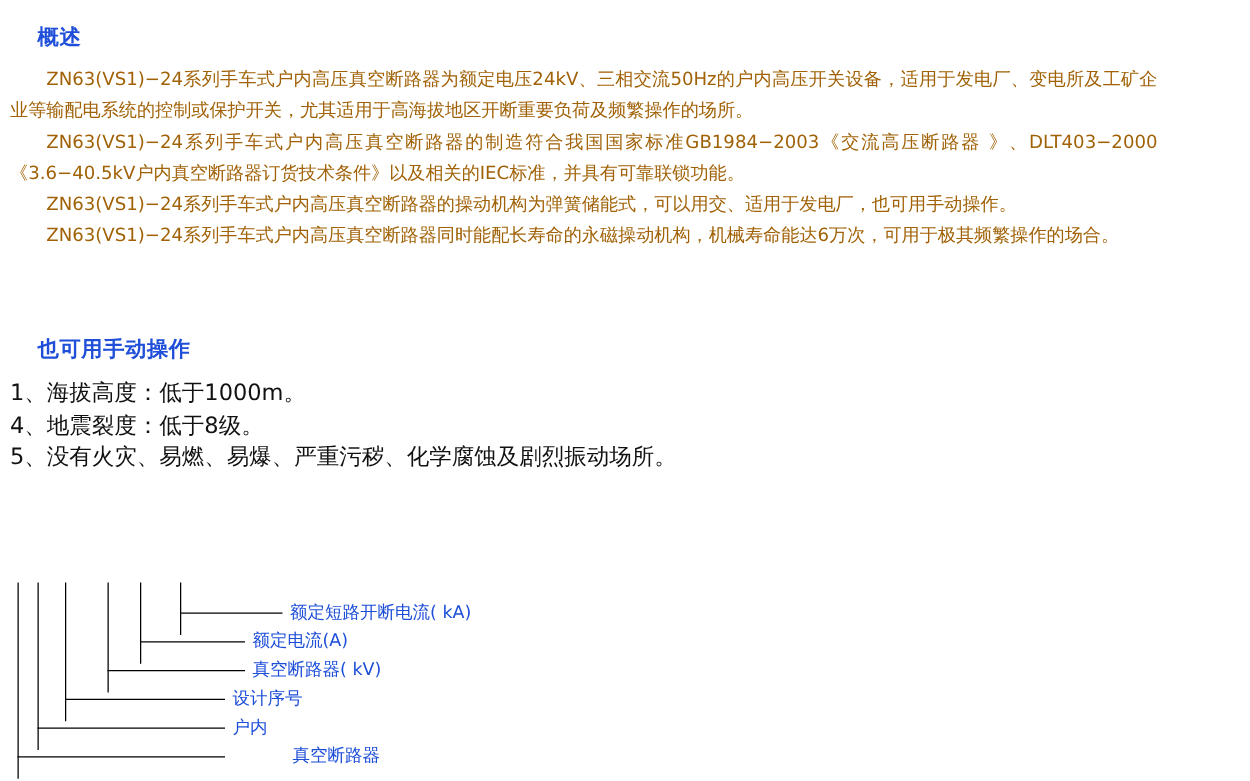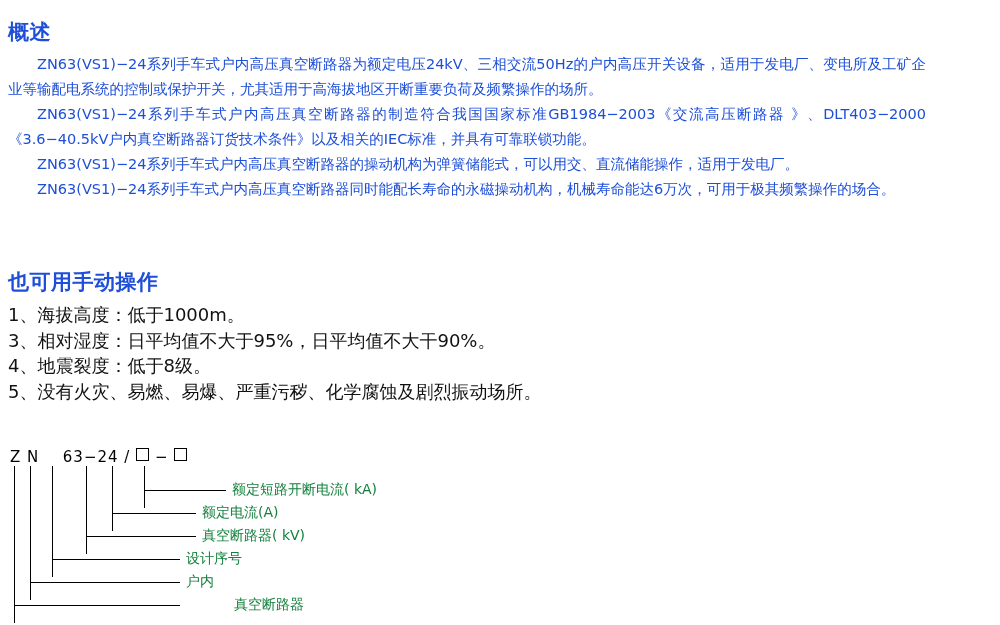--- a/index.html
+++ b/index.html
@@ -16,23 +16,24 @@
     overflow: hidden;
   }
   .page {
     position: relative;
     width: 1000px;
     height: 625px;
     padding: 0;
   }
   .section-heading {
     color: #1f4fd8;
-    font-size: 21px;
+    font-size: 17px;
     font-weight: bold;
     letter-spacing: 0.5px;
+    margin-left: 22px;
   }
   #heading-overview {
     position: absolute;
     left: 8px;
     top: 18px;
   }
   #heading-conditions {
     position: absolute;
     left: 8px;
     top: 268px;
@@ -42,21 +43,21 @@
     left: 8px;
     top: 412px;
   }
   .body-block {
     position: absolute;
     left: 8px;
     width: 918px;
     font-size: 14.5px;
     line-height: 25px;
     text-align: justify;
-    color: #1d4ed8;
+    color: #a16207;
   }
   .para {
     text-indent: 2em;
     margin: 0;
   }
   #overview-paras {
     top: 52px;
   }
   .cond-list {
     position: absolute;
@@ -99,59 +100,49 @@
     height: 0;
   }
   .vline {
     position: absolute;
     border-left: 1px solid #000;
     width: 0;
   }
   .leader-label {
     position: absolute;
     font-size: 14px;
-    color: #15803d;
+    color: #1d4ed8;
     white-space: nowrap;
   }
 </style>
 </head>
 <body>
 
 <div class="page">
 
   <div class="section-heading" id="heading-overview">概述</div>
 
   <div class="body-block" id="overview-paras">
     <p class="para">ZN63(VS1)−24系列手车式户内高压真空断路器为额定电压24kV、三相交流50Hz的户内高压开关设备，适用于发电厂、变电所及工矿企业等输配电系统的控制或保护开关，尤其适用于高海拔地区开断重要负荷及频繁操作的场所。</p>
     <p class="para">ZN63(VS1)−24系列手车式户内高压真空断路器的制造符合我国国家标准GB1984−2003《交流高压断路器 》、DLT403−2000《3.6−40.5kV户内真空断路器订货技术条件》以及相关的IEC标准，并具有可靠联锁功能。</p>
-    <p class="para">ZN63(VS1)−24系列手车式户内高压真空断路器的操动机构为弹簧储能式，可以用交、直流储能操作，适用于发电厂。</p>
+    <p class="para">ZN63(VS1)−24系列手车式户内高压真空断路器的操动机构为弹簧储能式，可以用交、适用于发电厂，也可用手动操作。</p>
     <p class="para">ZN63(VS1)−24系列手车式户内高压真空断路器同时能配长寿命的永磁操动机构，机械寿命能达6万次，可用于极其频繁操作的场合。</p>
   </div>
 
   <div class="section-heading" id="heading-conditions">也可用手动操作</div>
 
   <div class="cond-list">
     <p class="cond-item">1、海拔高度：低于1000m。</p>
-    <p class="cond-item">3、相对湿度：日平均值不大于95%，日平均值不大干90%。</p>
     <p class="cond-item">4、地震裂度：低于8级。</p>
     <p class="cond-item">5、没有火灾、易燃、易爆、严重污秽、化学腐蚀及剧烈振动场所。</p>
   </div>
 
 
   <div class="model-area">
 
-    <div class="model-code">
-      <span>Z N</span>
-      <span style="display:inline-block;width:12px"></span>
-      <span>63−24</span>
-      <span>/</span>
-      <span class="sq"></span>
-      <span>−</span>
-      <span class="sq"></span>
-    </div>
 
     <div class="vline" style="left:14px;  top:18px; height:157px;"></div>
     <div class="vline" style="left:30px;  top:18px; height:134px;"></div>
     <div class="vline" style="left:52px;  top:18px; height:111px;"></div>
     <div class="vline" style="left:86px;  top:18px; height:88px;"></div>
     <div class="vline" style="left:112px; top:18px; height:65px;"></div>
     <div class="vline" style="left:144px; top:18px; height:42px;"></div>
 
     <div class="hline" style="left:144px; top:42px; width:82px;"></div>
     <div class="hline" style="left:112px; top:65px; width:84px;"></div>

